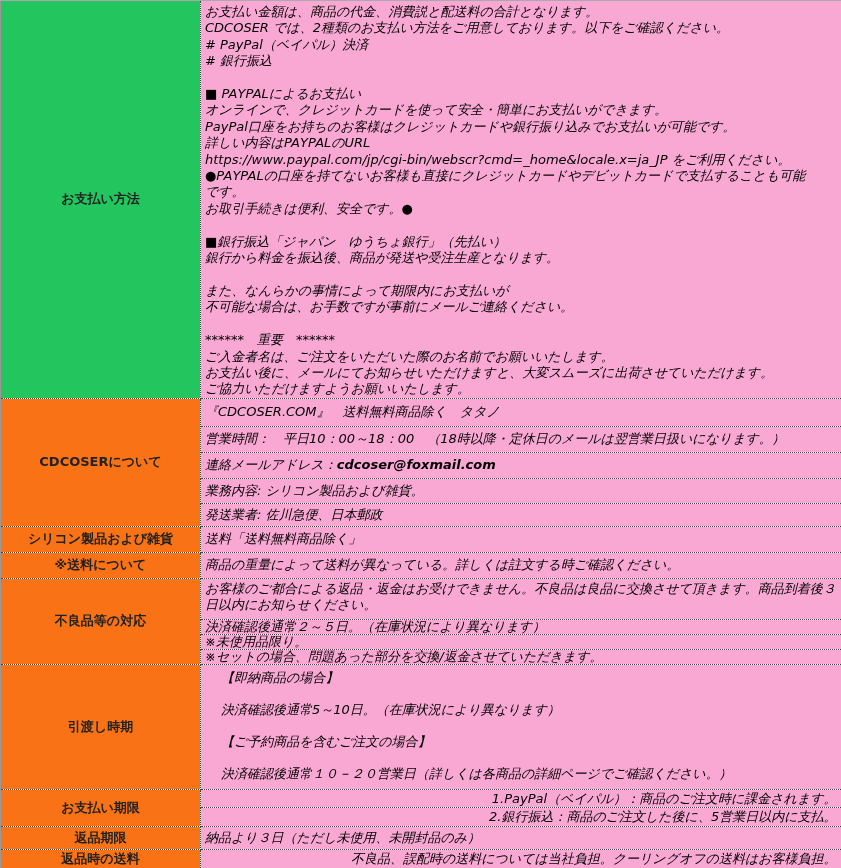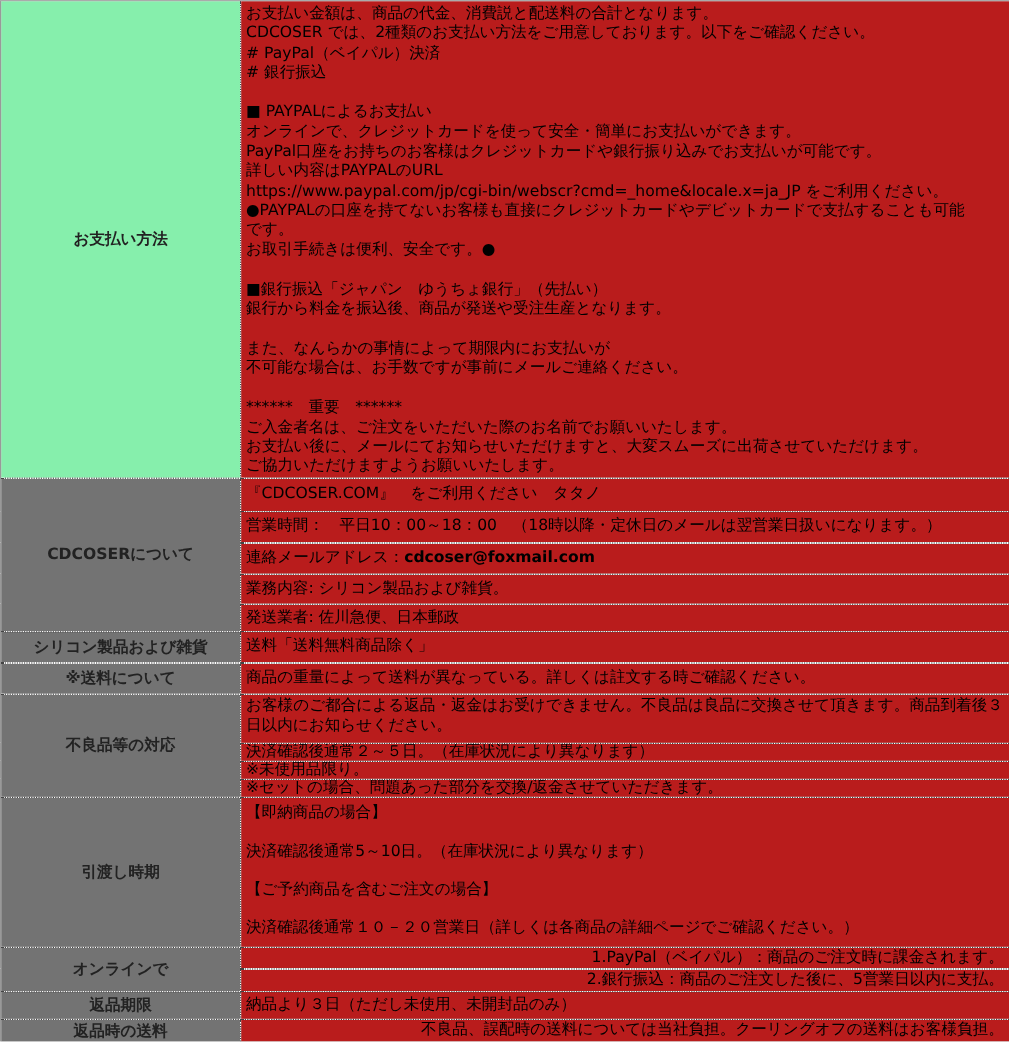--- a/index.html
+++ b/index.html
@@ -12,40 +12,41 @@
     border-left:1px solid #999;
     border-right:2px solid #000;
     border-bottom:4px solid #000;
     font-family:"DejaVu Sans",sans-serif;
     font-size:13px;
     color:#000;
   }
   th,td{border:1px dotted #444;overflow:hidden;}
   th.hdr{
     width:200px;
-    background:#737373;
+    background:#f97316;
     font-weight:bold;
     color:#222;
     text-align:center;
     vertical-align:middle;
     padding:0 2px;
     font-size:13px;
   }
-  th.hdr.white{background:#86efac;}
+  th.hdr.white{background:#22c55e;}
   td.content{
-    background:#b91c1c;
+    background:#f9a8d4;
     vertical-align:middle;
     padding:1px 4px;
     line-height:16px;
     white-space:pre-wrap;
     word-break:break-all;
+    font-style:italic;
   }
   td.top{vertical-align:top;}
   td.payment-cell{line-height:16.4px;padding:3px 4px 0 4px;}
-  td.delivery-cell{line-height:16px;padding:5px 4px 0 4px;}
+  td.delivery-cell{line-height:16px;padding:5px 4px 0 20px;}
   td.tight{line-height:14px;padding:0 4px;}
   td.semi{line-height:15px;padding:1px 4px;text-align:right;}
   .bold{font-weight:bold;}
 </style>
 </head>
 <body>
 
 <div class="page">
   <table class="shop-table">
     <colgroup>
@@ -77,21 +78,21 @@
 不可能な場合は、お手数ですが事前にメールご連絡ください。
 
 ******　重要　******
 ご入金者名は、ご注文をいただいた際のお名前でお願いいたします。
 お支払い後に、メールにてお知らせいただけますと、大変スムーズに出荷させていただけます。
 ご協力いただけますようお願いいたします。</td>
       </tr>
 
       <tr style="height:28px">
         <th class="hdr" rowspan="5">CDCOSERについて</th>
-        <td class="content">『CDCOSER.COM』　をご利用ください　タタノ</td>
+        <td class="content">『CDCOSER.COM』　送料無料商品除く　タタノ</td>
       </tr>
       <tr style="height:26px">
         <td class="content">営業時間：　平日10：00～18：00　（18時以降・定休日のメールは翌営業日扱いになります。）</td>
       </tr>
       <tr style="height:26px">
         <td class="content"><span>連絡メールアドレス：</span><span class="bold">cdcoser@foxmail.com</span></td>
       </tr>
       <tr style="height:25px">
         <td class="content">業務内容: シリコン製品および雑貨。</td>
       </tr>
@@ -128,21 +129,21 @@
         <td class="content top delivery-cell">【即納商品の場合】
 
 決済確認後通常5～10日。（在庫状況により異なります）
 
 【ご予約商品を含むご注文の場合】
 
 決済確認後通常１０－２０営業日（詳しくは各商品の詳細ページでご確認ください。）</td>
       </tr>
 
       <tr style="height:18px">
-        <th class="hdr" rowspan="2">オンラインで</th>
+        <th class="hdr" rowspan="2">お支払い期限</th>
         <td class="content semi">1.PayPal（ベイパル）：商品のご注文時に課金されます。</td>
       </tr>
       <tr style="height:19px">
         <td class="content semi">2.銀行振込：商品のご注文した後に、5営業日以内に支払。</td>
       </tr>
 
       <tr style="height:23px">
         <th class="hdr">返品期限</th>
         <td class="content">納品より３日（ただし未使用、未開封品のみ）</td>
       </tr>

